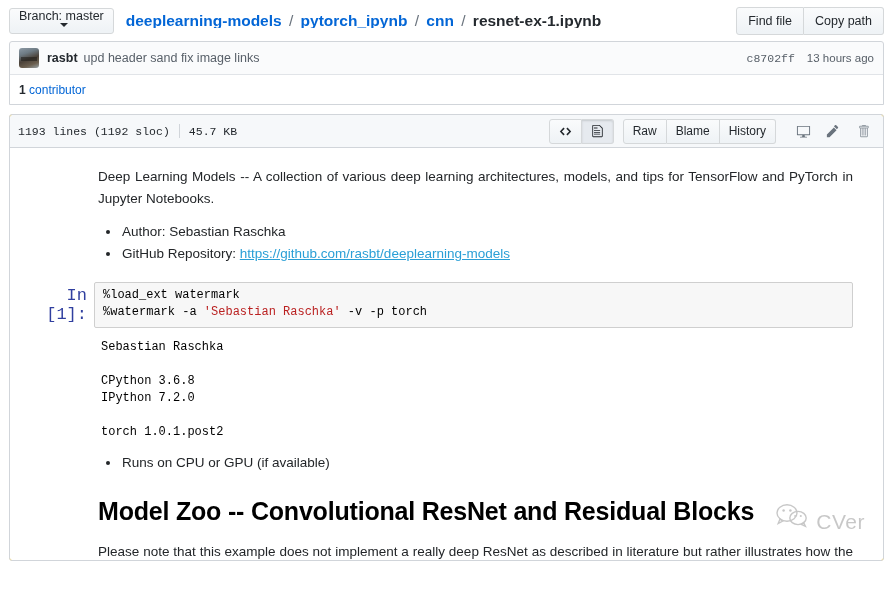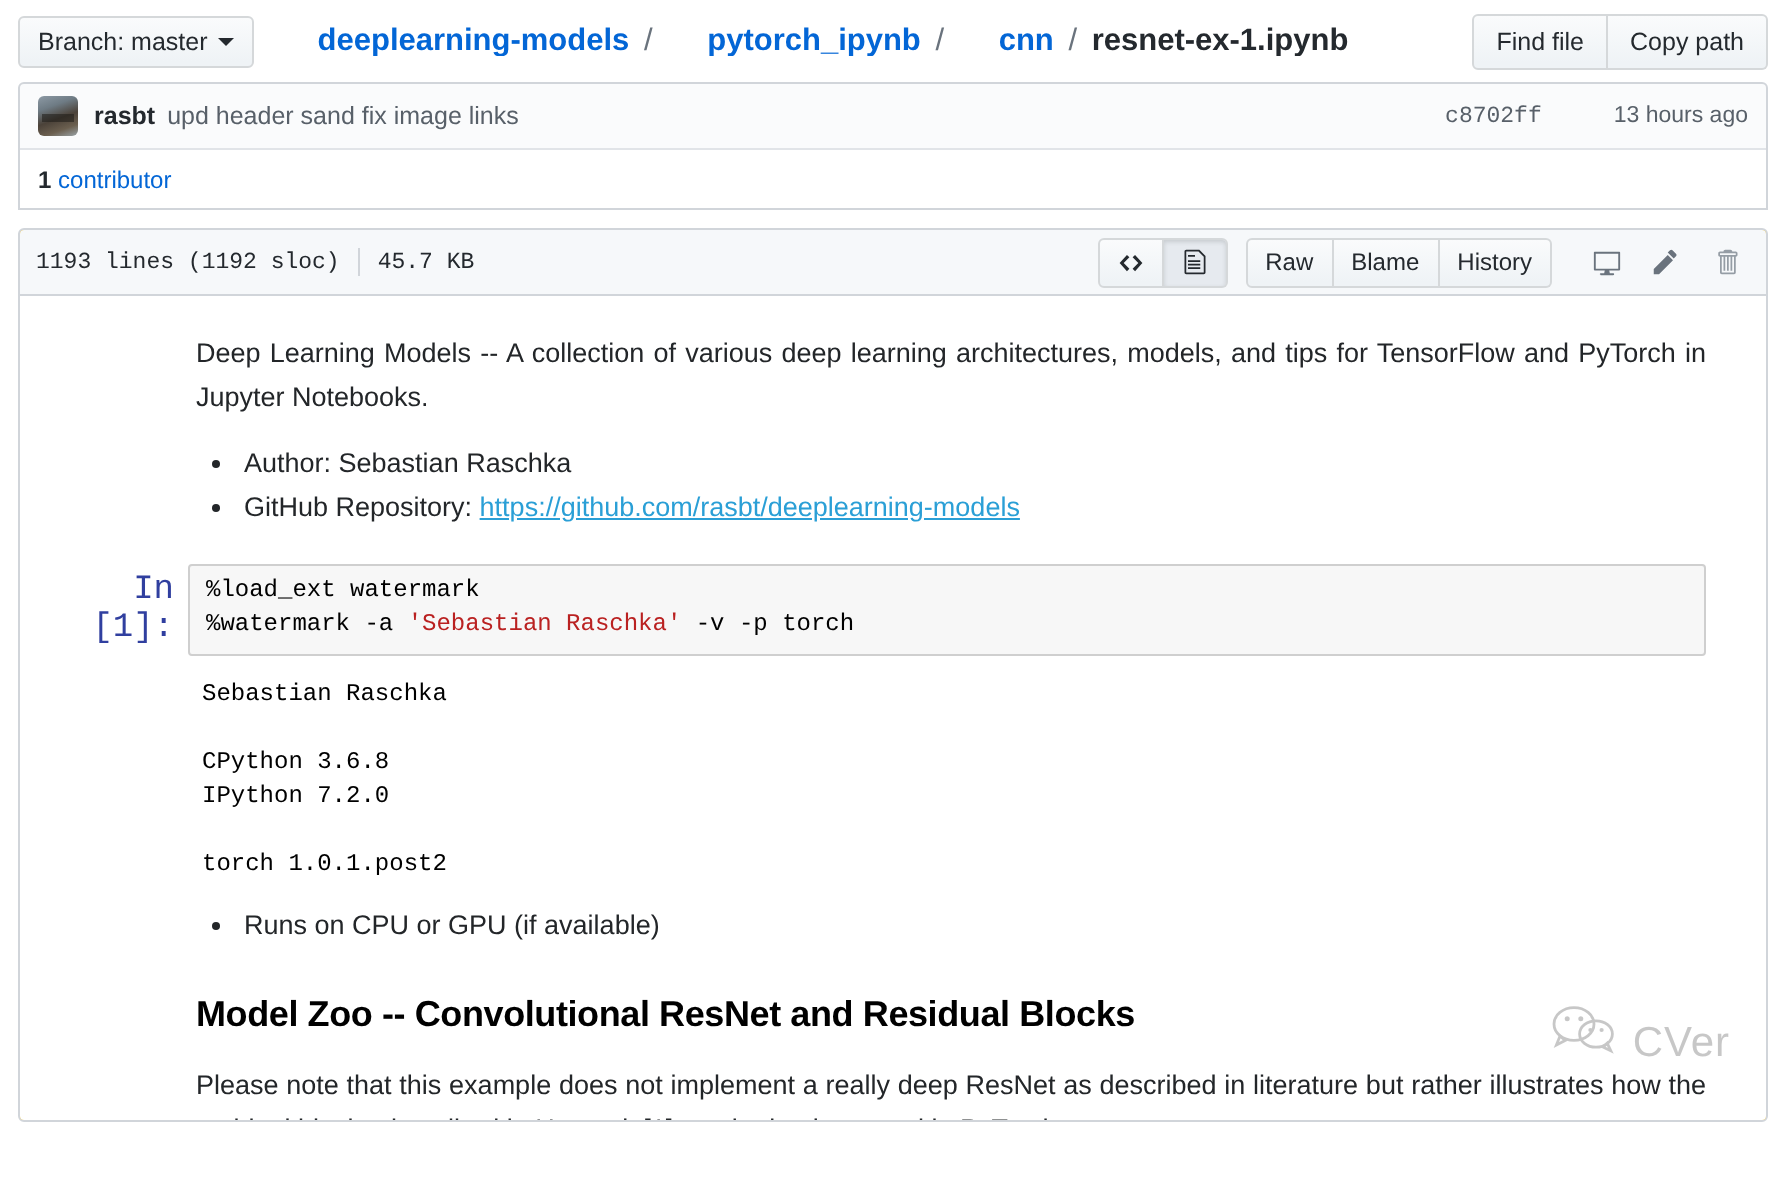--- a/index.html
+++ b/index.html
@@ -28,20 +28,21 @@
     height: 26px;
     padding: 0 9px;
     font-size: 12.5px;
     color: #24292e;
     background: #fafbfc;
     background-image: linear-gradient(-180deg, #fafbfc 0%, #eff3f6 90%);
     border: 1px solid #d5d8da;
     border-radius: 3px;
     white-space: nowrap;
     cursor: pointer;
+    flex-direction: column;
   }
   .branch-caret {
     display: inline-block;
     margin-left: 5px;
     width: 0; height: 0;
     border-left: 4px solid transparent;
     border-right: 4px solid transparent;
     border-top: 4px solid #24292e;
   }
   .breadcrumb {
@@ -49,21 +50,20 @@
     font-size: 15.5px;
     line-height: 1;
     white-space: nowrap;
     overflow: hidden;
   }
   .breadcrumb .crumb-link {
     color: #0366d6;
     font-weight: bold;
     text-decoration: none;
     cursor: pointer;
-    margin-left: 20px;
   }
   .breadcrumb .crumb-sep {
     color: #6a737d;
     font-weight: normal;
     padding: 0 3px;
   }
   .breadcrumb .crumb-final {
     color: #24292e;
     font-weight: bold;
   }
@@ -129,21 +129,20 @@
     font-size: 12.5px;
     color: #586069;
     cursor: pointer;
   }
   .commit-meta {
     margin-left: auto;
     display: flex;
     align-items: center;
     font-size: 11.5px;
     color: #586069;
-    gap: 24px;
   }
   .commit-sha {
     font-family: "Liberation Mono", monospace;
     font-size: 11.5px;
     color: #586069;
     cursor: pointer;
   }
   .commit-time { margin-left: 12px; }
 
   .contrib-row {
@@ -318,21 +317,21 @@
     font-family: "Liberation Mono", monospace;
     font-size: 12px;
     line-height: 1.42;
     color: #000;
     white-space: pre-wrap;
   }
 
   .nb-h1 {
     margin: 22px 0 0 0;
     padding-left: 74px;
-    font-size: 18px;
+    font-size: 25px;
     font-weight: bold;
     color: #000;
     letter-spacing: -0.2px;
     line-height: 1.25;
   }
 
   
   .watermark {
     position: absolute;
     right: 18px;

